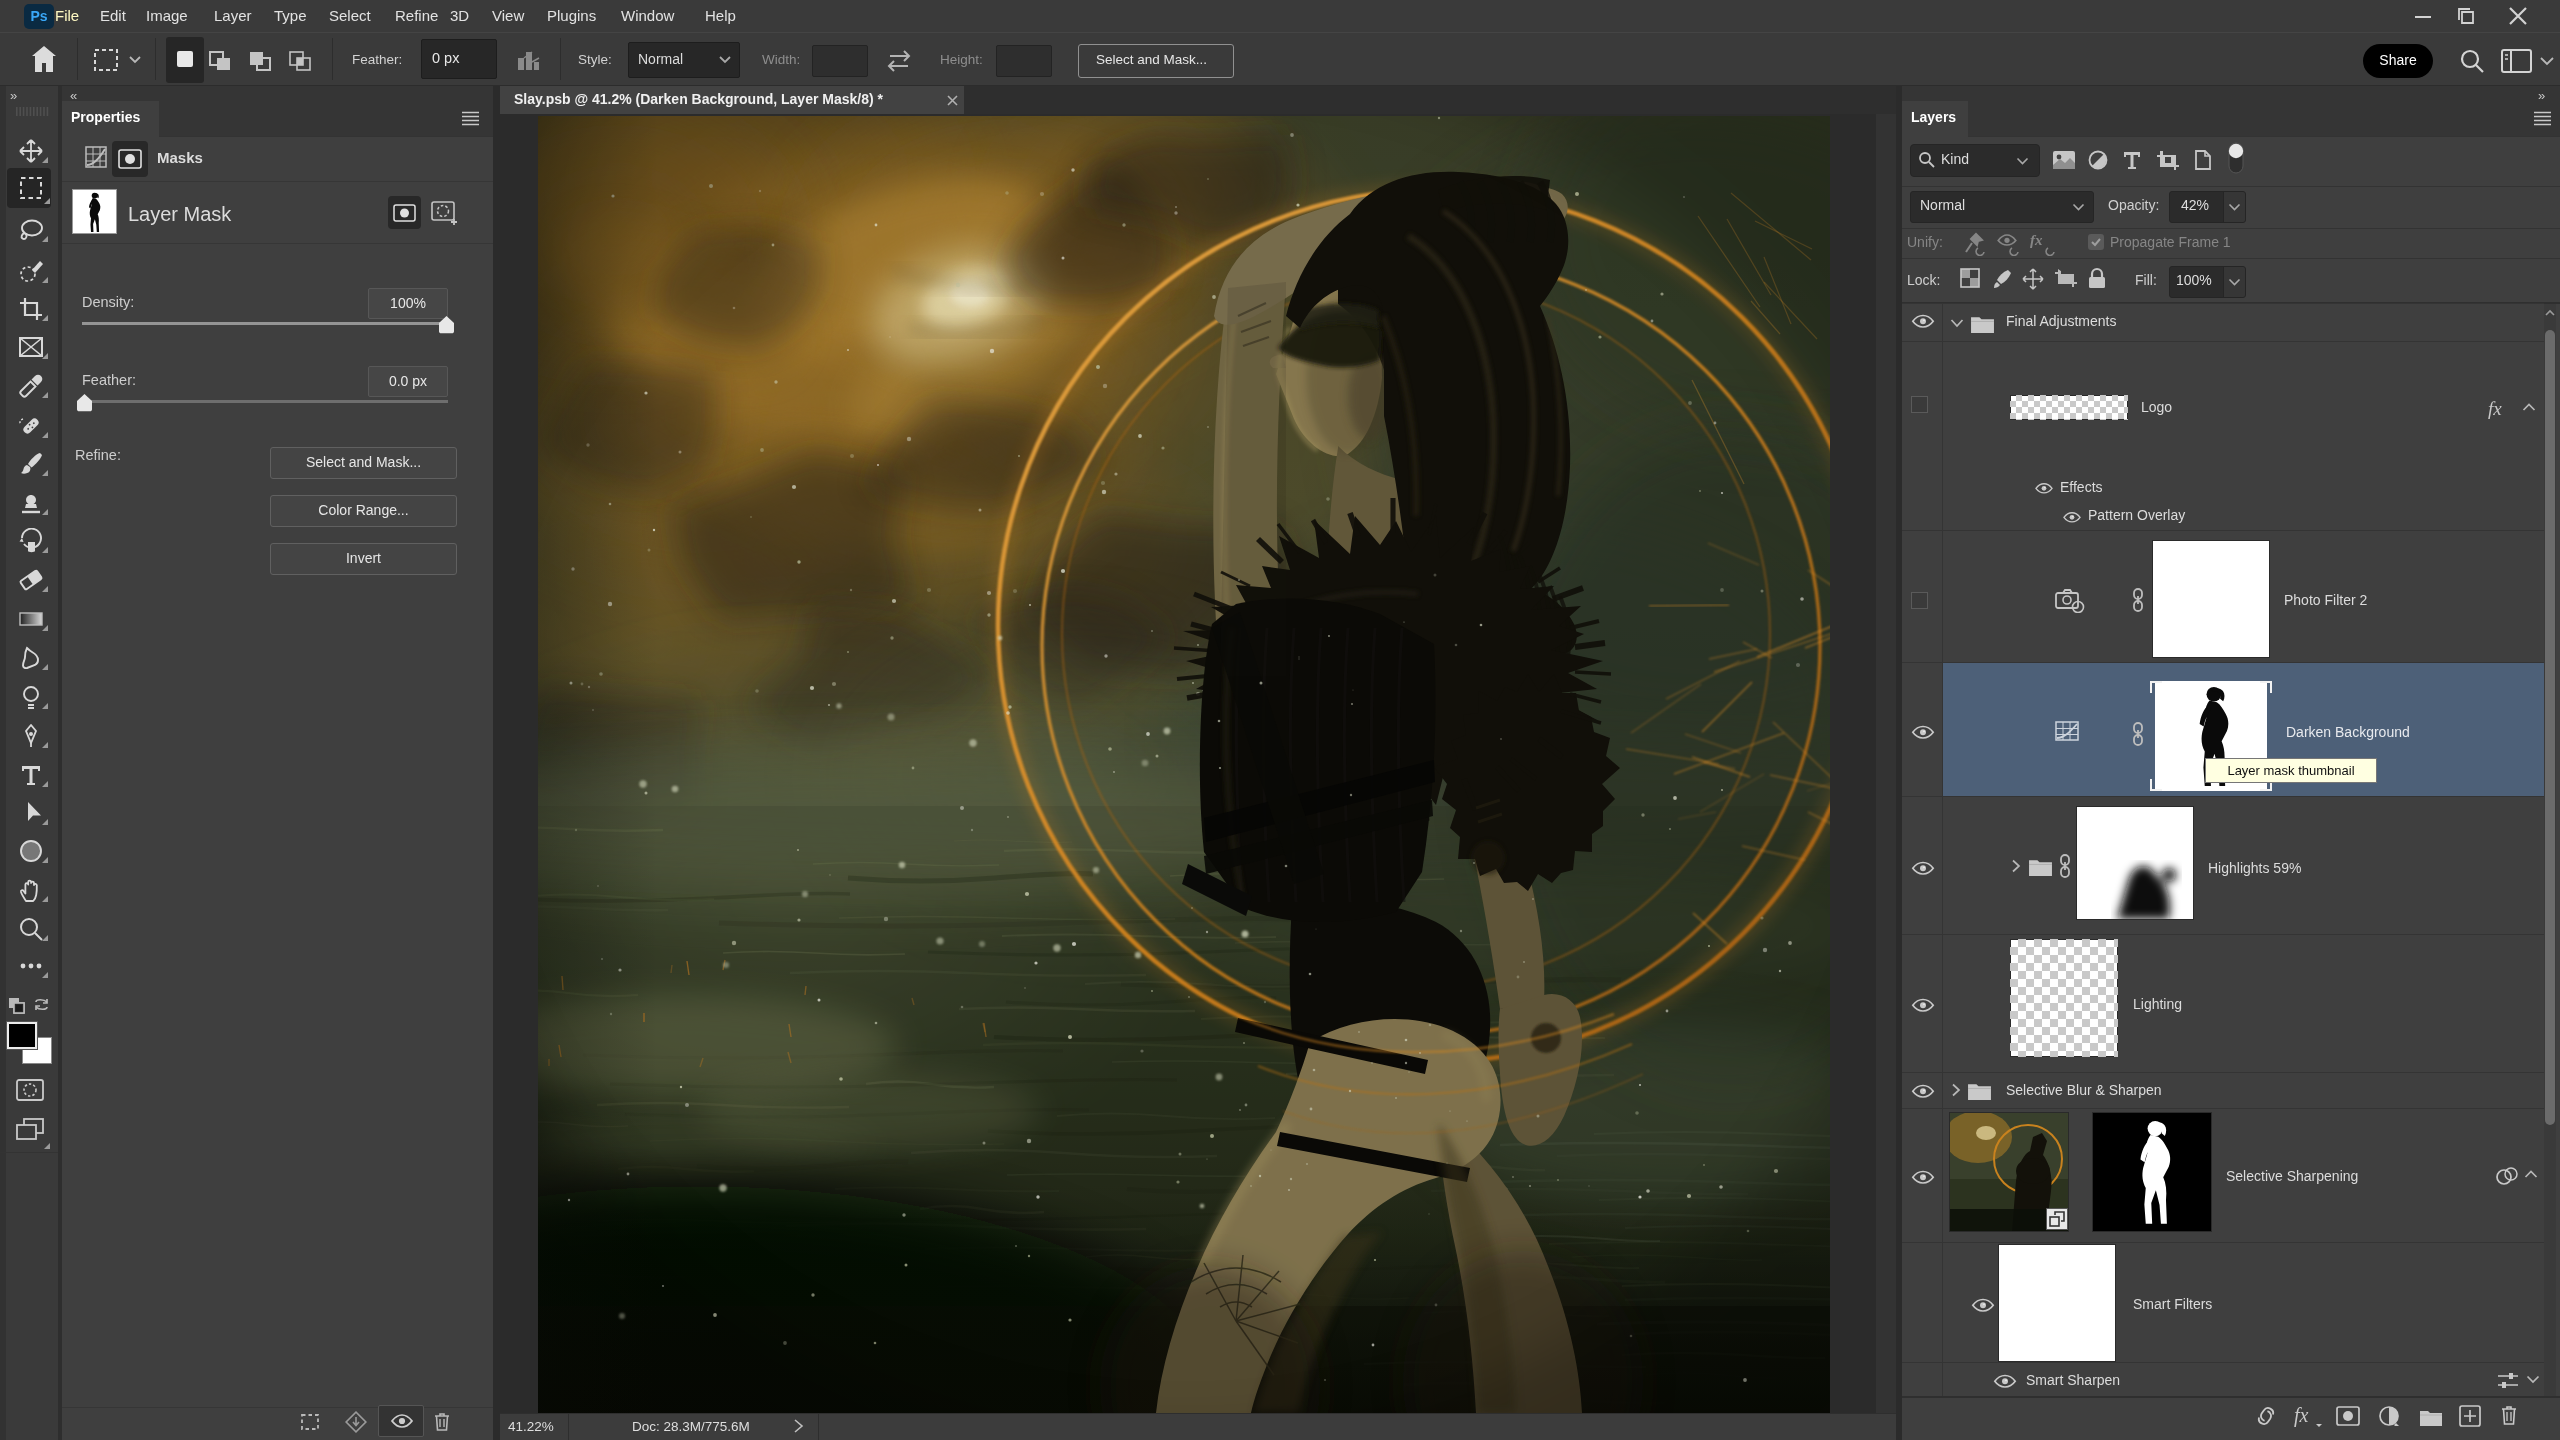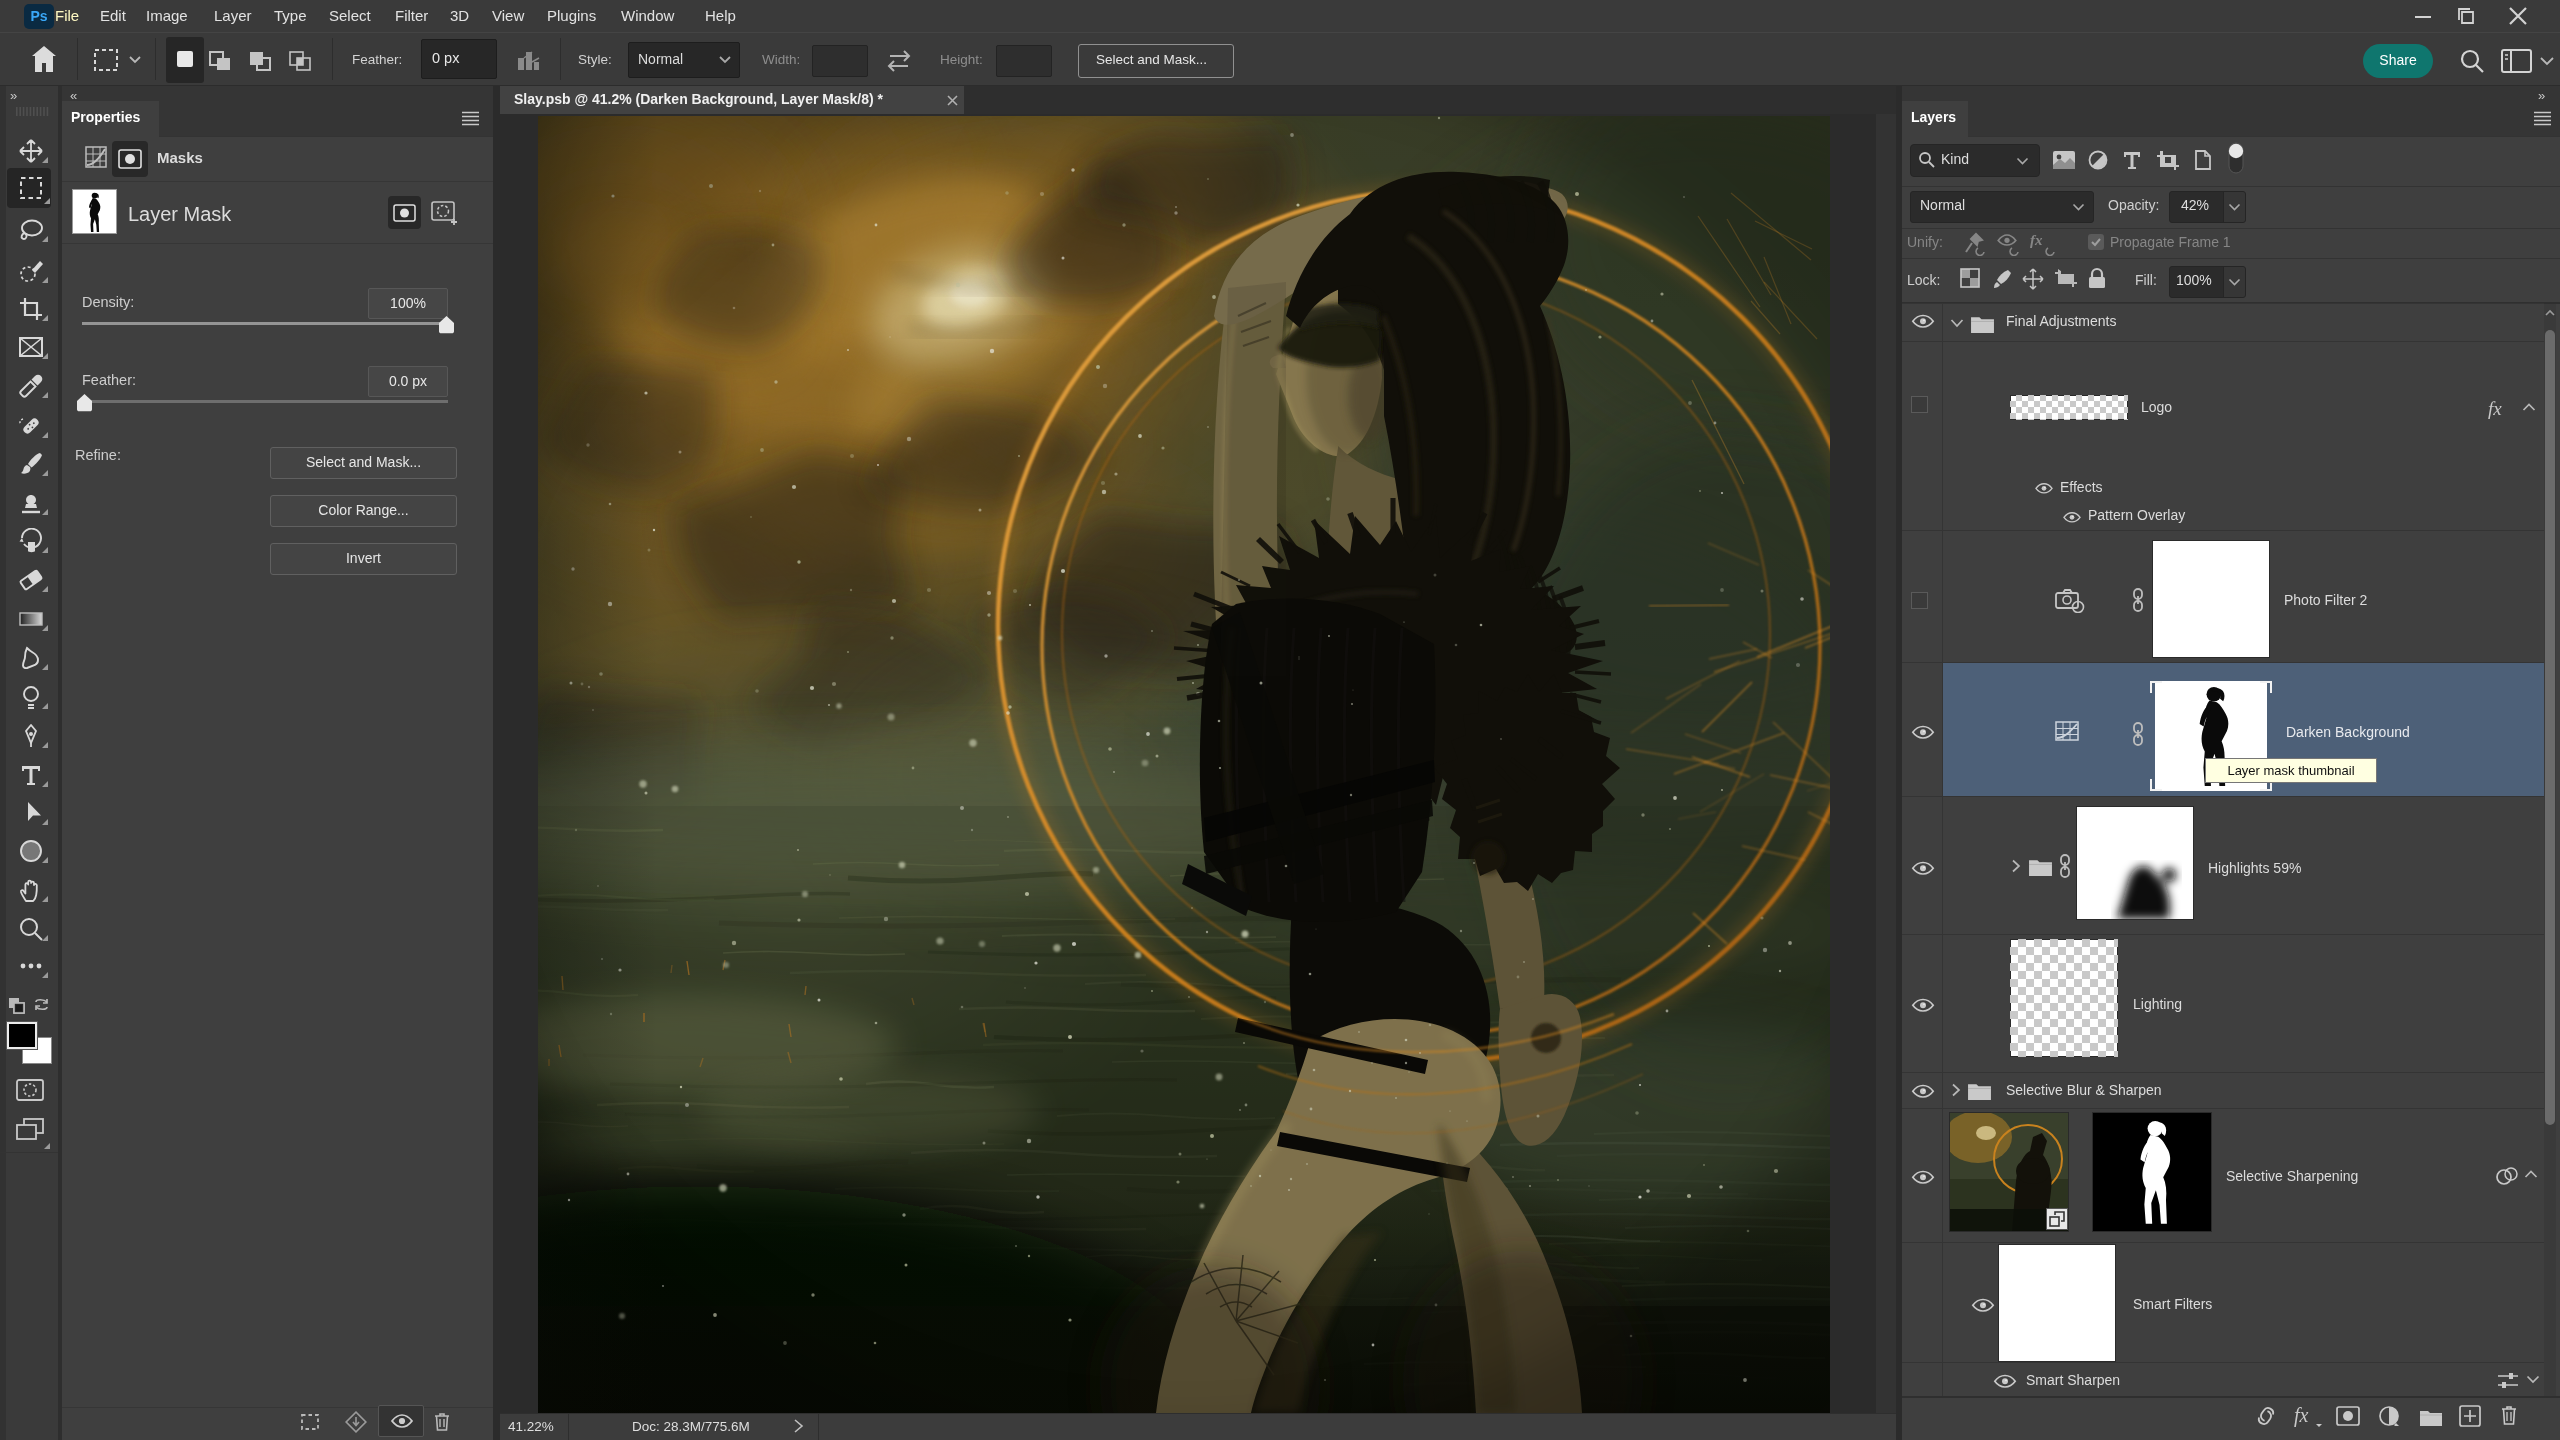--- a/index.html
+++ b/index.html
@@ -10,21 +10,21 @@
 </style></head><body>
 <div id="app">
     <div class="abs" style="left:0px;top:0px;width:2560px;height:32px;background:#3a3a3a"></div>
     <div class="abs" style="left:24px;top:4px;width:30px;height:25px;background:#0a2a42;border-radius:5px;color:#39a7f7;font-weight:bold;font-size:14px;text-align:center;line-height:24px">Ps</div>
     <div class="txt" style="left:55px;top:7px;font-size:15px;color:#fef9c3;font-weight:normal;">File</div>
     <div class="txt" style="left:100px;top:7px;font-size:15px;color:#e2e2e2;font-weight:normal;">Edit</div>
     <div class="txt" style="left:146px;top:7px;font-size:15px;color:#e2e2e2;font-weight:normal;">Image</div>
     <div class="txt" style="left:214px;top:7px;font-size:15px;color:#e2e2e2;font-weight:normal;">Layer</div>
     <div class="txt" style="left:274px;top:7px;font-size:15px;color:#e2e2e2;font-weight:normal;">Type</div>
     <div class="txt" style="left:329px;top:7px;font-size:15px;color:#e2e2e2;font-weight:normal;">Select</div>
-    <div class="txt" style="left:395px;top:7px;font-size:15px;color:#e2e2e2;font-weight:normal;">Filter</div>
+    <div class="txt" style="left:395px;top:7px;font-size:15px;color:#e2e2e2;font-weight:normal;">Refine</div>
     <div class="txt" style="left:450px;top:7px;font-size:15px;color:#e2e2e2;font-weight:normal;">3D</div>
     <div class="txt" style="left:492px;top:7px;font-size:15px;color:#e2e2e2;font-weight:normal;">View</div>
     <div class="txt" style="left:547px;top:7px;font-size:15px;color:#e2e2e2;font-weight:normal;">Plugins</div>
     <div class="txt" style="left:621px;top:7px;font-size:15px;color:#e2e2e2;font-weight:normal;">Window</div>
     <div class="txt" style="left:705px;top:7px;font-size:15px;color:#e2e2e2;font-weight:normal;">Help</div>
     <svg class="abs" style="left:2410px;top:4px;" width="140" height="24" viewBox="0 0 140 24">
       <path d="M5 13h16" stroke="#d2d2d2" stroke-width="2" fill="none"></path>
       <path d="M52 8h11v11h-11z M49 16v-11h11" stroke="#d2d2d2" stroke-width="1.8" fill="none"></path>
       <path d="M100 4l16 16 M116 4l-16 16" stroke="#d2d2d2" stroke-width="2.2" fill="none"></path>
     </svg>
@@ -72,21 +72,21 @@
     </svg>
     <div class="txt" style="left:762px;top:52px;font-size:13.5px;color:#8e8e8e;font-weight:normal;">Width:</div>
     <div class="abs" style="left:812px;top:45px;width:56px;height:32px;background:#2e2e2e;border:1px solid #232323;border-radius:2px"></div>
     <svg class="abs" style="left:884px;top:48px;" width="30" height="26" viewBox="0 0 30 26">
       <path d="M6 8h18 M20 3l5 5-5 5 M24 18H6 M10 13l-5 5 5 5" stroke="#b4b4b4" stroke-width="2" fill="none"></path>
     </svg>
     <div class="txt" style="left:940px;top:52px;font-size:13.5px;color:#8e8e8e;font-weight:normal;">Height:</div>
     <div class="abs" style="left:996px;top:45px;width:56px;height:32px;background:#2e2e2e;border:1px solid #232323;border-radius:2px"></div>
     <div class="abs" style="left:1078px;top:44px;width:156px;height:34px;border:1px solid #909090;border-radius:3px"></div>
     <div class="txt" style="left:1096px;top:52px;font-size:13.5px;color:#e6e6e6;font-weight:normal;">Select and Mask...</div>
-    <div class="abs" style="left:2363px;top:44px;width:70px;height:34px;background:#0f766e;border-radius:17px;color:#fff;font-size:14px;text-align:center;line-height:33px">Share</div>
+    <div class="abs" style="left:2363px;top:44px;width:70px;height:34px;background:#000000;border-radius:17px;color:#fff;font-size:14px;text-align:center;line-height:33px">Share</div>
     <svg class="abs" style="left:2458px;top:47px;" width="28" height="28" viewBox="0 0 28 28">
       <circle cx="12" cy="12" r="8" stroke="#d4d4d4" stroke-width="2.2" fill="none"></circle>
       <path d="M18 18l7 7" stroke="#d4d4d4" stroke-width="2.2"></path>
     </svg>
     <svg class="abs" style="left:2500px;top:47px;" width="34" height="28" viewBox="0 0 34 28">
       <rect x="2" y="3" width="29" height="22" rx="2" stroke="#d4d4d4" stroke-width="2" fill="none"></rect>
       <path d="M11 3v22" stroke="#d4d4d4" stroke-width="2"></path>
       <path d="M5 8h3 M5 12h3" stroke="#d4d4d4" stroke-width="1.5"></path>
     </svg>
     <svg class="abs" style="left:2539px;top:56px;" width="16" height="11" viewBox="0 0 16 11">

